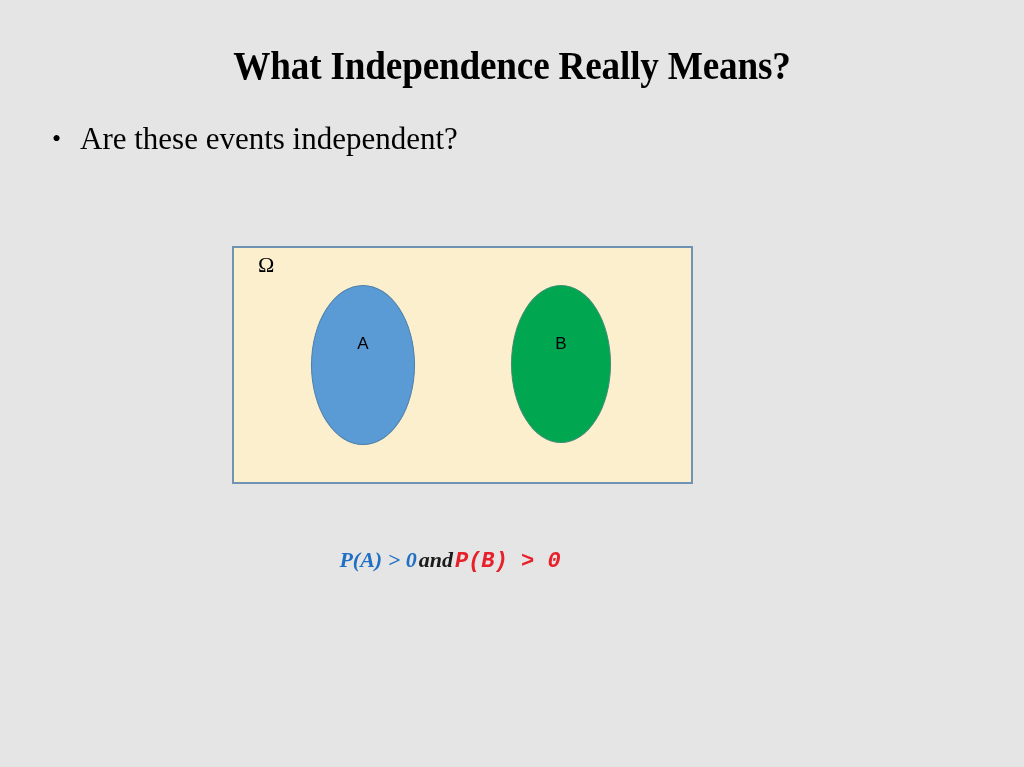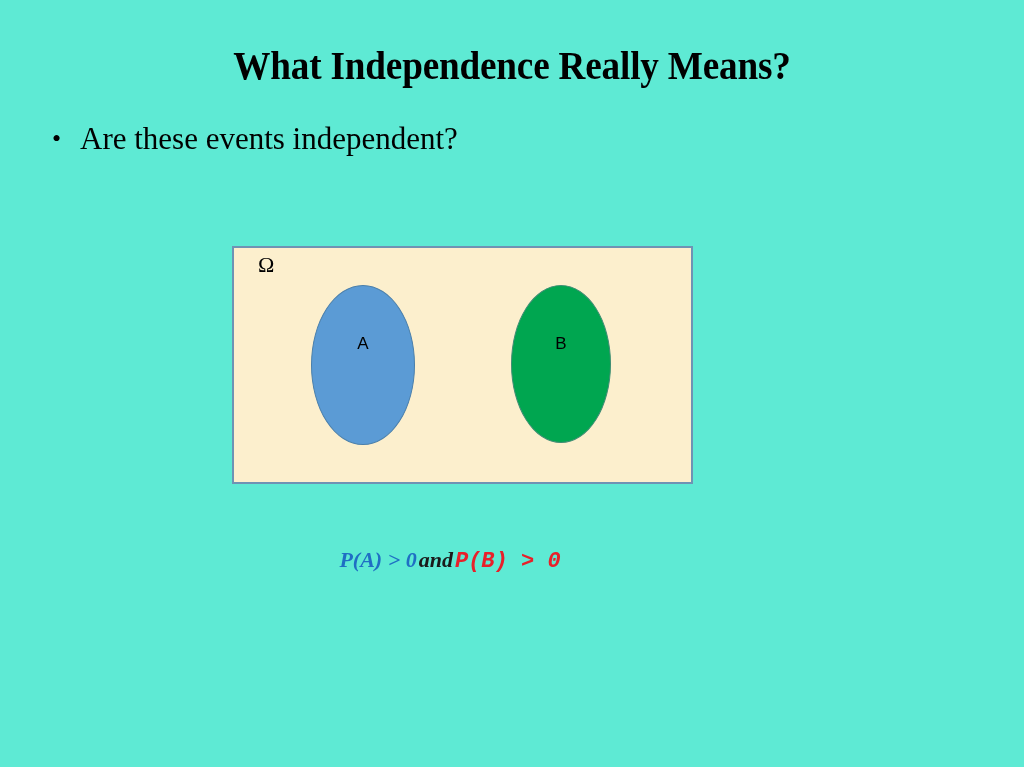--- a/index.html
+++ b/index.html
@@ -13,21 +13,21 @@
     font-family: "Liberation Serif", "DejaVu Serif", serif;
     overflow: hidden;
     position: relative;
   }
 
   .slide {
     position: absolute;
     left: 0; top: 0;
     width: 1024px;
     height: 767px;
-    background: #5eead4;
+    background: #e5e5e5;
   }
 
   
   .slide-title {
     position: absolute;
     left: 0;
     top: 16px;
     width: 1024px;
     text-align: center;
     font-family: "Liberation Serif", "DejaVu Serif", serif;

